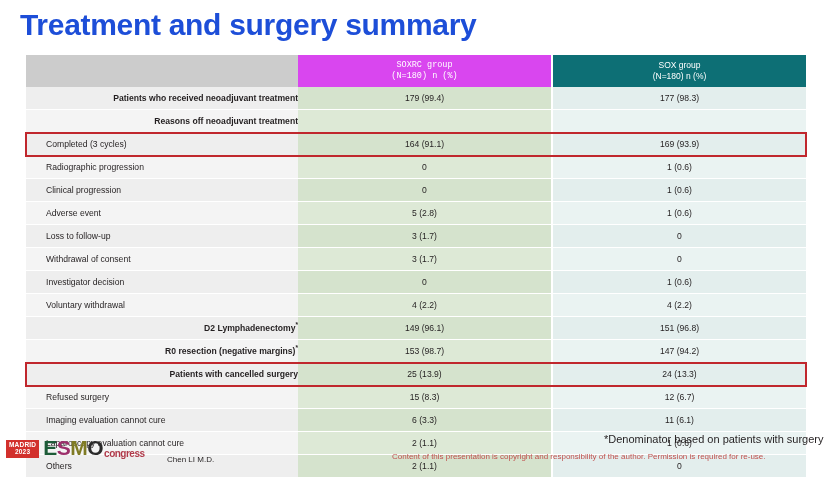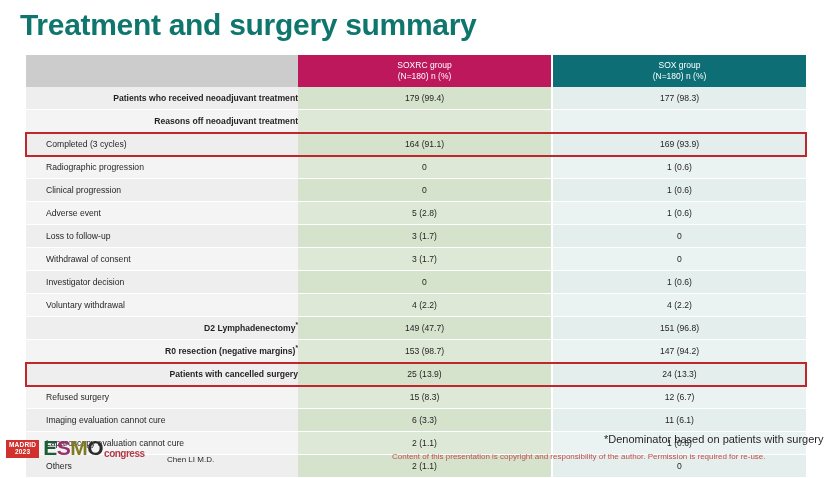--- a/index.html
+++ b/index.html
@@ -15,21 +15,21 @@
     position: relative;
   }
 
   
   .slide-title {
     position: absolute;
     left: 20px;
     top: 8px;
     font-size: 30px;
     font-weight: bold;
-    color: #0f766e;
+    color: #1d4ed8;
     letter-spacing: -0.3px;
     white-space: nowrap;
   }
 
   
   .table-wrap {
     position: absolute;
     left: 26px;
     top: 55px;
     width: 780px;
@@ -52,22 +52,23 @@
     font-size: 8.5px;
     font-weight: normal;
     line-height: 1.35;
     color: #ffffff;
     text-align: center;
   }
   th.h-blank {
     background: #cccccc;
   }
   th.h-soxrc {
-    background: #be185d;
+    background: #d946ef;
     border-right: 2px solid #ffffff;
+    font-family: Liberation Mono, monospace;
   }
   th.h-sox {
     background: #0d6f75;
     text-align: center;
   }
   .h-line1 { display: block; }
   .h-line2 { display: block; }
 
   
   tbody td {
@@ -271,21 +272,21 @@
           <td class="val a">0</td>
           <td class="val b">1 (0.6)</td>
         </tr>
         <tr class="alt">
           <td class="lbl sub">Voluntary withdrawal</td>
           <td class="val a">4 (2.2)</td>
           <td class="val b">4 (2.2)</td>
         </tr>
         <tr>
           <td class="lbl top">D2 Lymphadenectomy<sup class="fn">*</sup></td>
-          <td class="val a">149 (47.7)</td>
+          <td class="val a">149 (96.1)</td>
           <td class="val b">151 (96.8)</td>
         </tr>
         <tr class="alt">
           <td class="lbl top">R0 resection (negative margins)<sup class="fn">*</sup></td>
           <td class="val a">153 (98.7)</td>
           <td class="val b">147 (94.2)</td>
         </tr>
         <tr>
           <td class="lbl top">Patients with cancelled surgery</td>
           <td class="val a">25 (13.9)</td>

